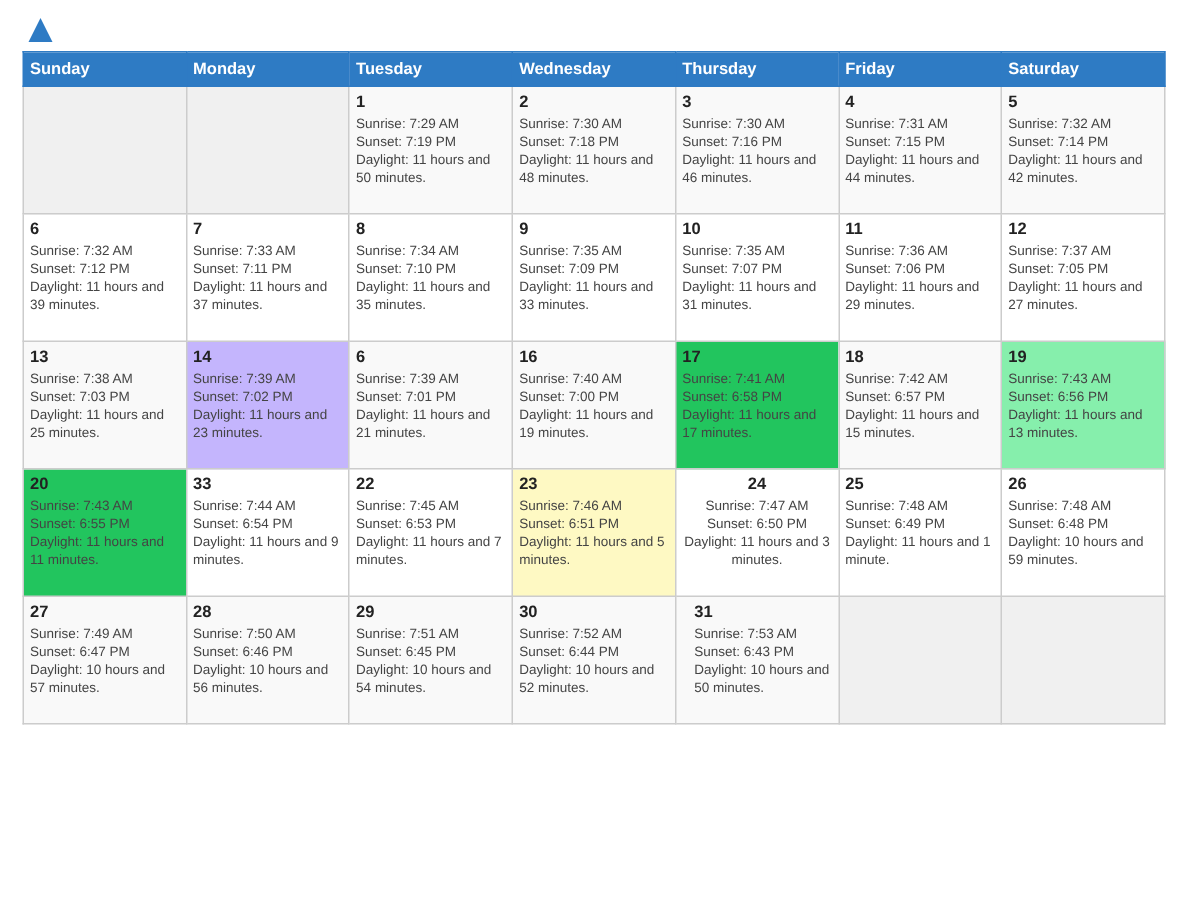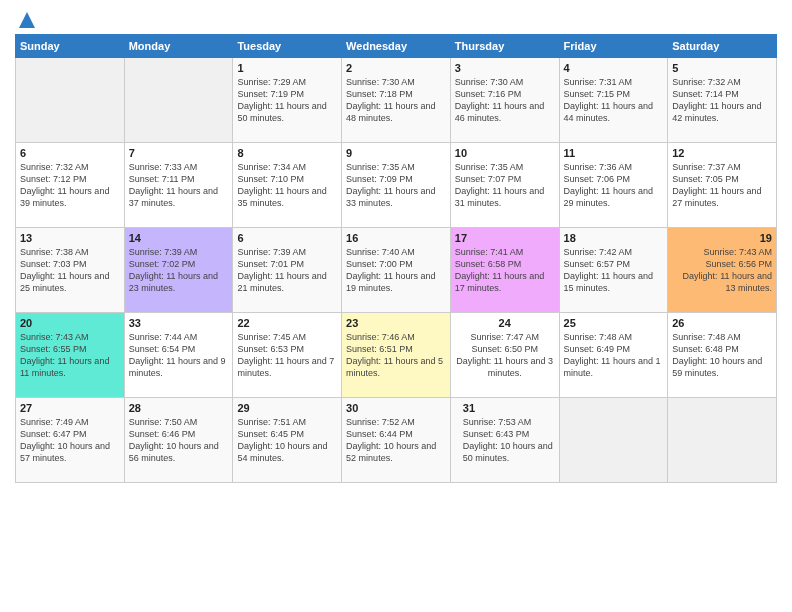--- a/index.html
+++ b/index.html
@@ -195,35 +195,35 @@
             <div class="day-info">Sunrise: 7:39 AM<br>Sunset: 7:02 PM<br>Daylight: 11 hours and 23 minutes.</div>
           </td>
           <td style="background: rgb(249, 249, 249);">
             <span class="day-num">6</span>
             <div class="day-info">Sunrise: 7:39 AM<br>Sunset: 7:01 PM<br>Daylight: 11 hours and 21 minutes.</div>
           </td>
           <td style="background: rgb(249, 249, 249);">
             <span class="day-num">16</span>
             <div class="day-info">Sunrise: 7:40 AM<br>Sunset: 7:00 PM<br>Daylight: 11 hours and 19 minutes.</div>
           </td>
-          <td style="background: #f0abfc; margin-left: 42px;">
+          <td style="background: #22c55e; margin-left: 42px;">
             <span class="day-num">17</span>
             <div class="day-info">Sunrise: 7:41 AM<br>Sunset: 6:58 PM<br>Daylight: 11 hours and 17 minutes.</div>
           </td>
           <td style="background: rgb(249, 249, 249);">
             <span class="day-num">18</span>
             <div class="day-info">Sunrise: 7:42 AM<br>Sunset: 6:57 PM<br>Daylight: 11 hours and 15 minutes.</div>
           </td>
-          <td style="background: #fdba74; text-align: right;">
+          <td style="background: #86efac;">
             <span class="day-num">19</span>
             <div class="day-info">Sunrise: 7:43 AM<br>Sunset: 6:56 PM<br>Daylight: 11 hours and 13 minutes.</div>
           </td>
         </tr>
         <tr>
-          <td style="background: #5eead4;">
+          <td style="background: #22c55e;">
             <span class="day-num">20</span>
             <div class="day-info">Sunrise: 7:43 AM<br>Sunset: 6:55 PM<br>Daylight: 11 hours and 11 minutes.</div>
           </td>
           <td style="background: rgb(255, 255, 255);">
             <span class="day-num">33</span>
             <div class="day-info">Sunrise: 7:44 AM<br>Sunset: 6:54 PM<br>Daylight: 11 hours and 9 minutes.</div>
           </td>
           <td style="background: rgb(255, 255, 255);">
             <span class="day-num">22</span>
             <div class="day-info">Sunrise: 7:45 AM<br>Sunset: 6:53 PM<br>Daylight: 11 hours and 7 minutes.</div>

